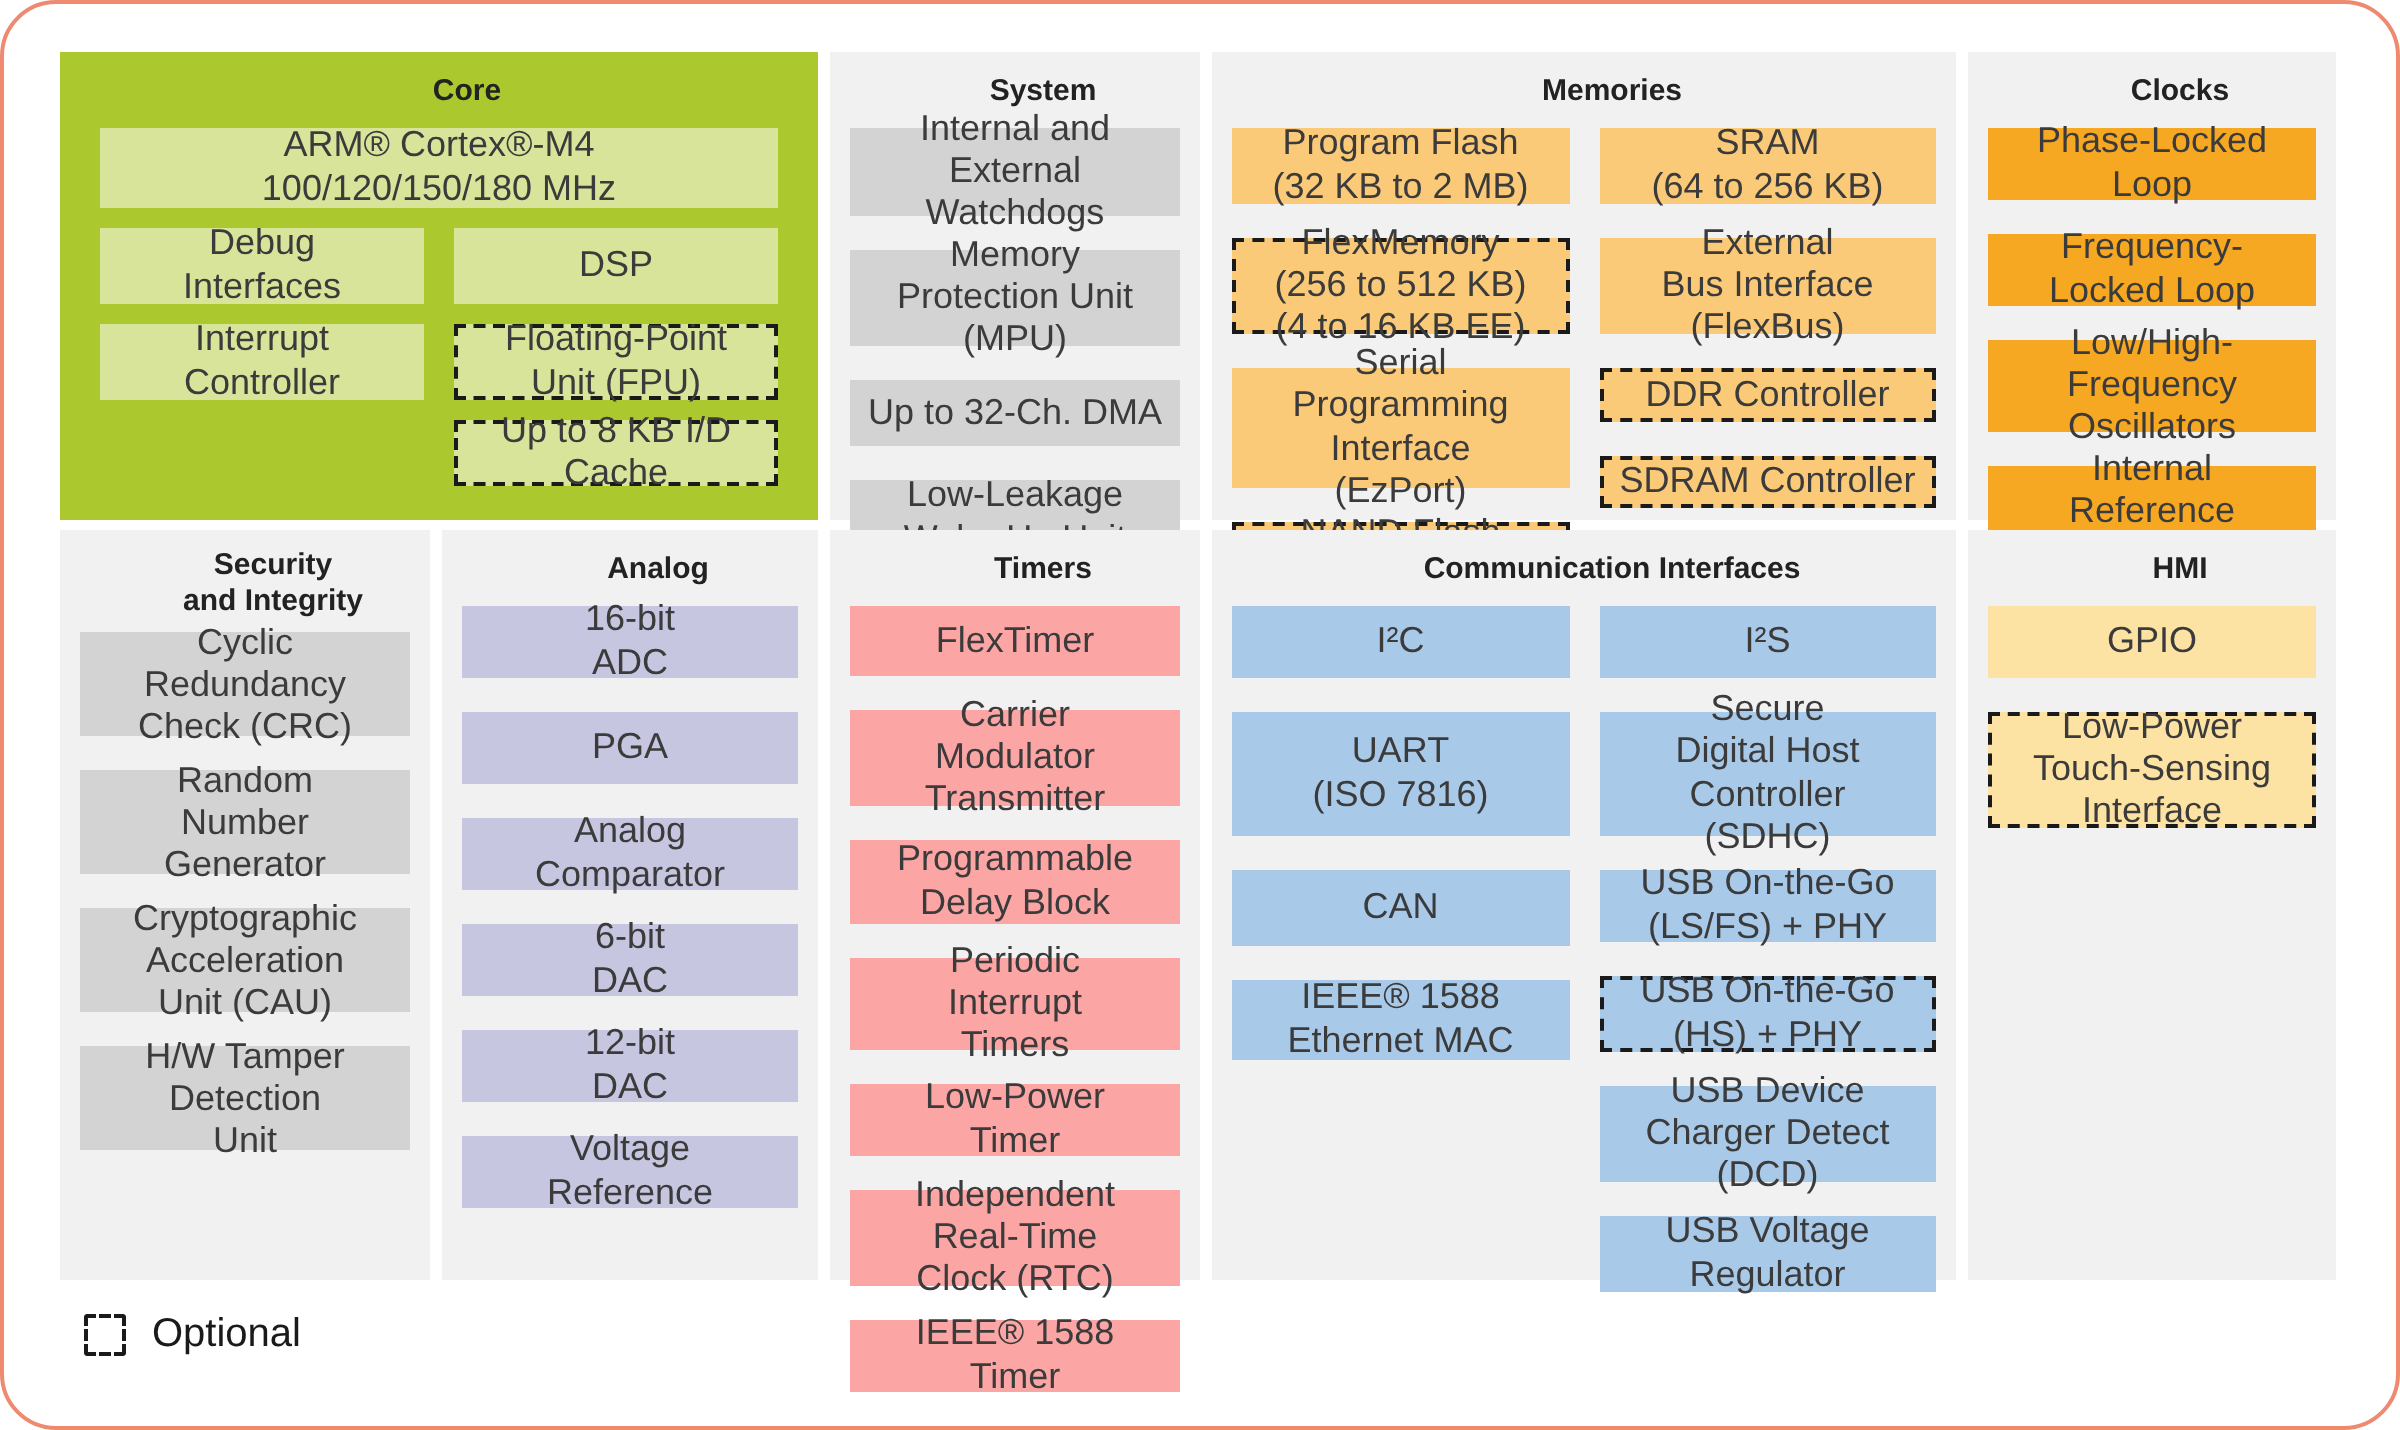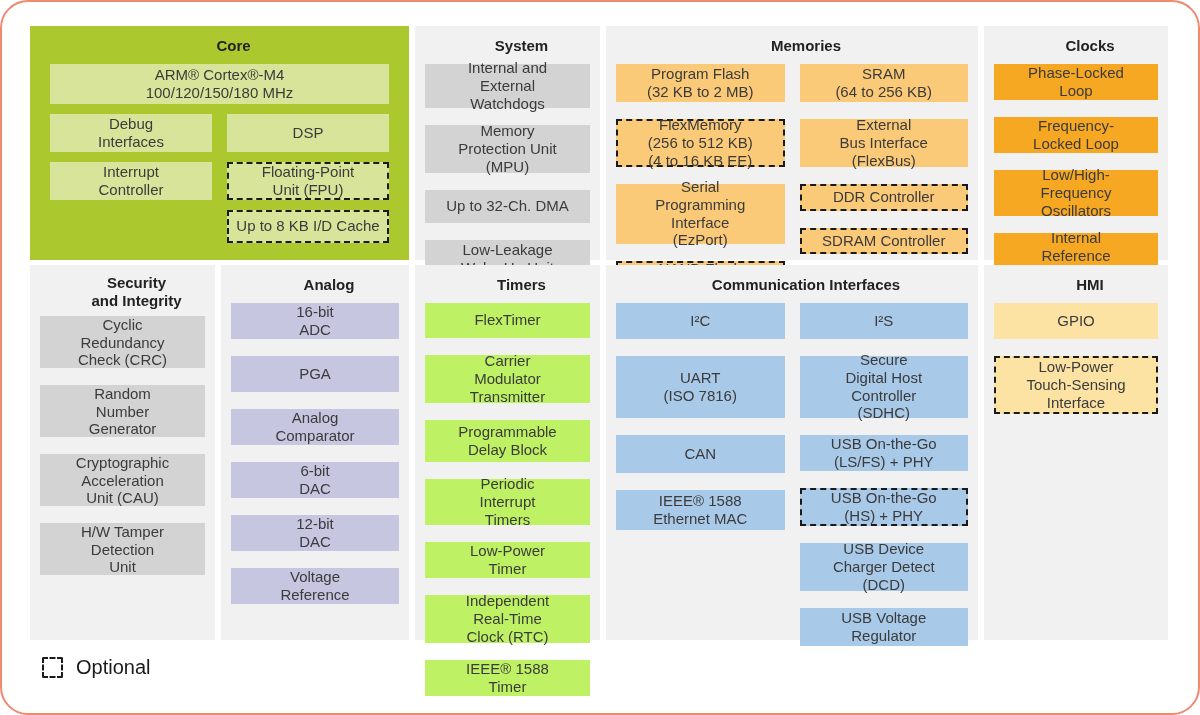--- a/index.html
+++ b/index.html
@@ -46,32 +46,32 @@
   .cols{display:flex;gap:15px;margin:0 10px;flex:1;}
   .cols .stack{margin:0;flex:1;}
   .block{
     box-sizing:border-box;
     flex-shrink:0;
     display:flex;
     align-items:center;
     justify-content:center;
     text-align:center;
     white-space:pre-line;
-    font-size:15px;
+    font-size:18px;
     line-height:1.18;
     color:#3B3B3B;
     padding:1px 4px;
   }
   .block.dashed{border:2px dashed #1A1A1A;}
   .lightgreen{background:#D9E49B;}
   .gray{background:#D3D3D3;}
   .orange{background:#FBCA78;}
   .amber{background:#F7A823;}
   .lavender{background:#C6C6E1;}
-  .pink{background:#bef264;}
+  .pink{background:#fca5a5;}
   .blue{background:#A9C9E9;}
   .paleyellow{background:#FCE3A3;}
   
   .core-arm{margin:0 20px;}
   .core-grid{
     display:grid;
     grid-template-columns:1fr 1fr;
     gap:10px 15px;
     margin:10px 20px 0;
   }

